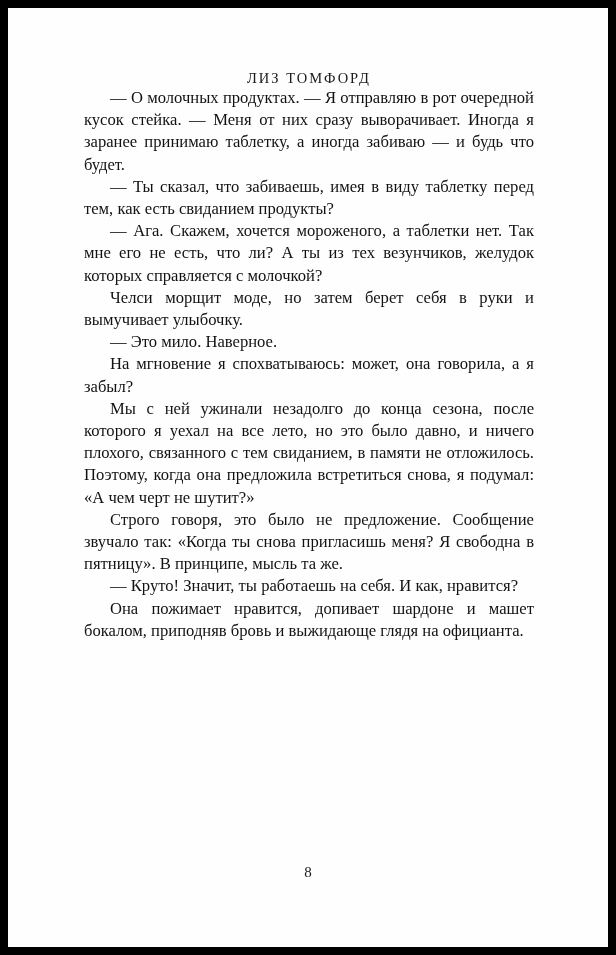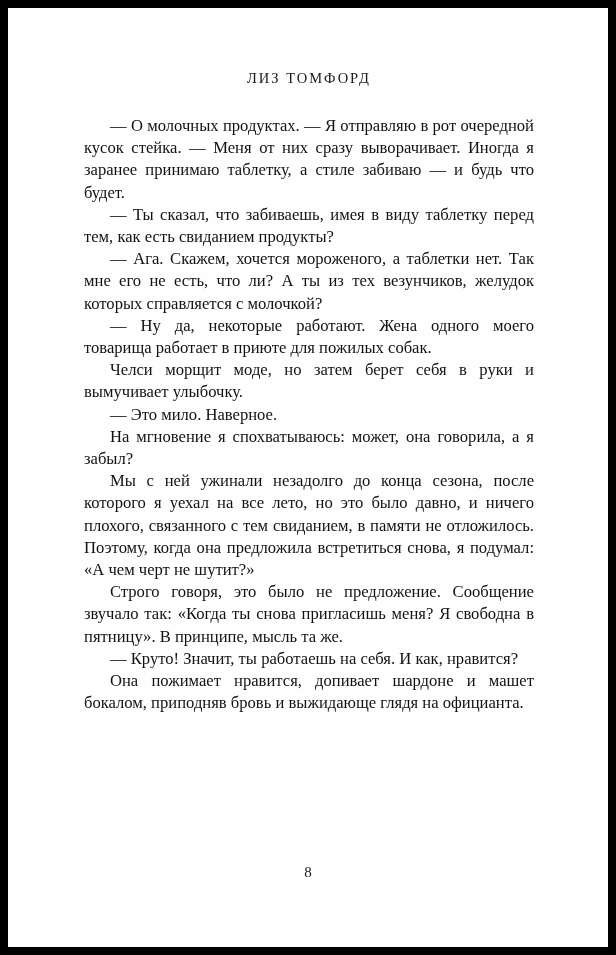--- a/index.html
+++ b/index.html
@@ -25,21 +25,20 @@
     color: #121212;
   }
   .page-inner {
     padding: 62px 74px 0 76px;
   }
   .running-header {
     text-align: center;
     font-size: 14.5px;
     letter-spacing: 2px;
     color: #1a1a1a;
-    margin-bottom: 28px;
   }
   .body-text p {
     margin: 0;
     text-indent: 26px;
     text-align: justify;
     font-size: 16.6px;
     line-height: 22.2px;
     color: #121212;
   }
   .body-text p span.italic {
@@ -55,24 +54,23 @@
   }
 </style>
 </head>
 <body>
 
 <div id="screenshot">
   <div class="book-page">
     <div class="page-inner">
       <div class="running-header">ЛИЗ ТОМФОРД</div>
       <div class="body-text">
-          <p><span>— О молочных продуктах. — Я отправляю в рот очередной кусок стейка. — Меня от них сразу выворачивает. Иногда я заранее принимаю таблетку, а стиле забиваю — и будь что будет.</span></p>
+          <p><span>— О молочных продуктах. — Я отправляю в рот очередной кусок стейка. — Меня от них сразу выворачивает. Иногда я заранее принимаю таблетку, а иногда забиваю — и будь что будет.</span></p>
           <p><span>— Ты сказал, что забиваешь, имея в виду таблетку перед тем, как есть свиданием продукты?</span></p>
           <p><span>— Ага. Скажем, хочется мороженого, а таблетки нет. Так мне его </span><span class="italic">не есть</span><span>, что ли? А ты из тех везунчиков, желудок которых справляется с молочкой?</span></p>
-          <p><span>— Ну да, некоторые работают. Жена одного моего товарища работает в приюте для пожилых собак.</span></p>
           <p><span>Челси морщит моде, но затем берет себя в руки и вымучивает улыбочку.</span></p>
           <p><span>— Это мило. Наверное.</span></p>
           <p><span>На мгновение я спохватываюсь: может, она говорила, а я забыл?</span></p>
           <p><span>Мы с ней ужинали незадолго до конца сезона, после которого я уехал на все лето, но это было давно, и ничего плохого, связанного с тем свиданием, в памяти не отложилось. Поэтому, когда она предложила встретиться снова, я подумал: «А чем черт не шутит?»</span></p>
           <p><span>Строго говоря, это было не предложение. Сообщение звучало так: «Когда ты снова пригласишь меня? Я свободна в пятницу». В принципе, мысль та же.</span></p>
           <p><span>— Круто! Значит, ты работаешь на себя. И как, нравится?</span></p>
           <p><span>Она пожимает нравится, допивает шардоне и машет бокалом, приподняв бровь и выжидающе глядя на официанта.</span></p>
         </div>
     </div>
     <div class="page-number">8</div>

